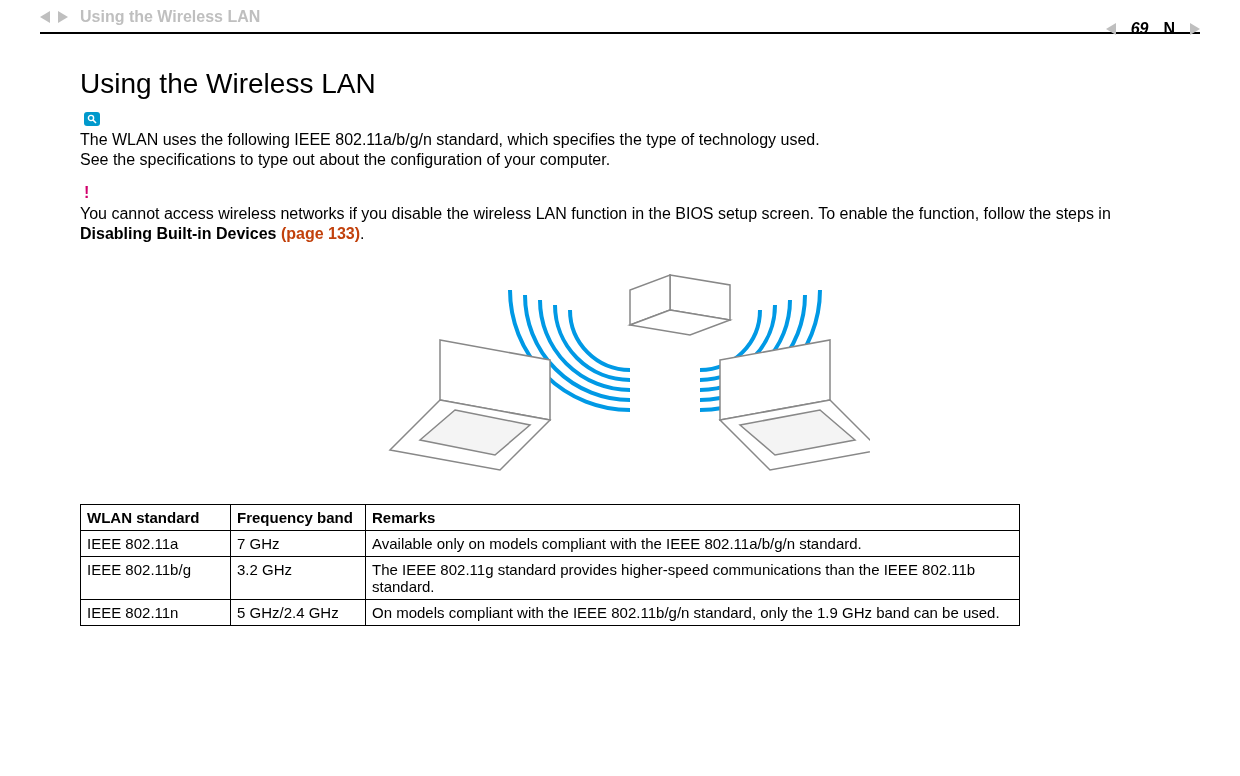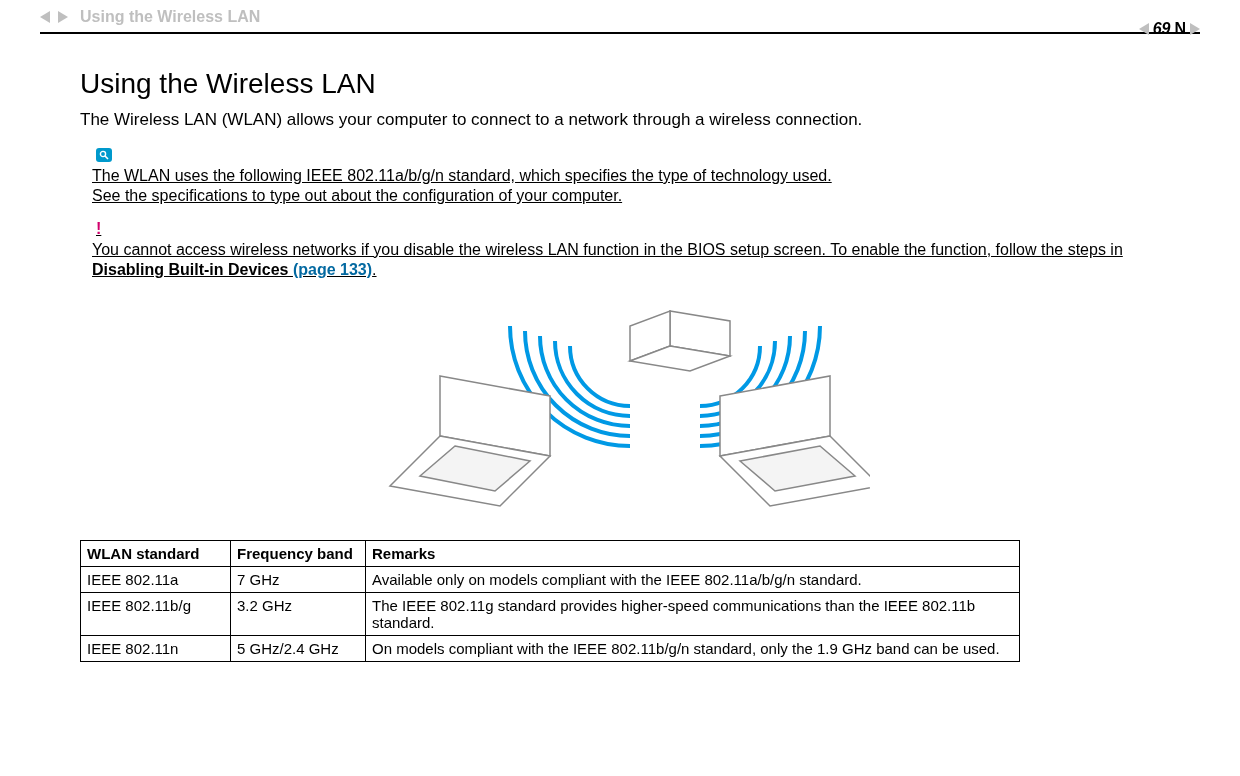--- a/index.html
+++ b/index.html
@@ -35,21 +35,21 @@
   .nav-triangle.right { border-left: 10px solid #bfbfbf; }
   .header-title {
     color: #bfbfbf;
     font-weight: bold;
     font-size: 16px;
     margin-left: 4px;
   }
   .header-right {
     display: flex;
     align-items: center;
-    gap: 4px;
+    gap: 15px;
     margin-top: 24px;
   }
   .page-number {
     font-weight: bold;
     font-style: italic;
     font-size: 16px;
   }
   .header-capital-n {
     font-weight: bold;
     font-size: 16px;
@@ -65,22 +65,21 @@
   h1.section-title {
     font-size: 28px;
     font-weight: normal;
     margin: 14px 0 10px 0;
   }
   .intro {
     font-size: 17px;
     margin: 0 0 16px 0;
   }
   .note-block {
-    margin: 8px 0 14px 12px;
-    text-decoration: underline;
+    margin: 8px 0 14px 0;
   }
   .note-icon {
     display: inline-flex;
     align-items: center;
     justify-content: center;
     width: 16px; height: 14px;
     background: #0099cc;
     border-radius: 3px;
     color: #fff;
     font-size: 11px;
@@ -99,21 +98,21 @@
     font-size: 16px;
     margin-left: 4px;
   }
   .warn-text {
     font-size: 16px;
     line-height: 1.25;
     margin-top: 2px;
     font-stretch: condensed;
   }
   .page-link {
-    color: #0369a1;
+    color: #c2410c;
     font-weight: bold;
   }
   .bold { font-weight: bold; }
 
   
   .illustration {
     display: flex;
     justify-content: center;
     margin: 26px 0 24px 0;
   }
@@ -150,21 +149,20 @@
       <div class="nav-triangle left"></div>
       <span class="page-number">69</span>
       <span class="header-capital-n">N</span>
       <div class="nav-triangle right"></div>
     </div>
   </div>
   <hr class="header-rule">
 
   <div class="content">
     <h1 class="section-title">Using the Wireless LAN</h1>
-    <p class="intro">The Wireless LAN (WLAN) allows your computer to connect to a network through a wireless connection.</p>
 
     <div class="note-block">
       <span class="note-icon">
         <svg width="10" height="10" viewBox="0 0 10 10">
             <circle cx="4" cy="4" r="2.6" fill="none" stroke="#fff" stroke-width="1.4"></circle>
             <line x1="6" y1="6" x2="9" y2="9" stroke="#fff" stroke-width="1.6"></line>
           </svg>
       </span>
       <div class="note-text">
         <span>The WLAN uses the following IEEE 802.11a/b/g/n standard, which specifies the type of technology used.</span><br>

